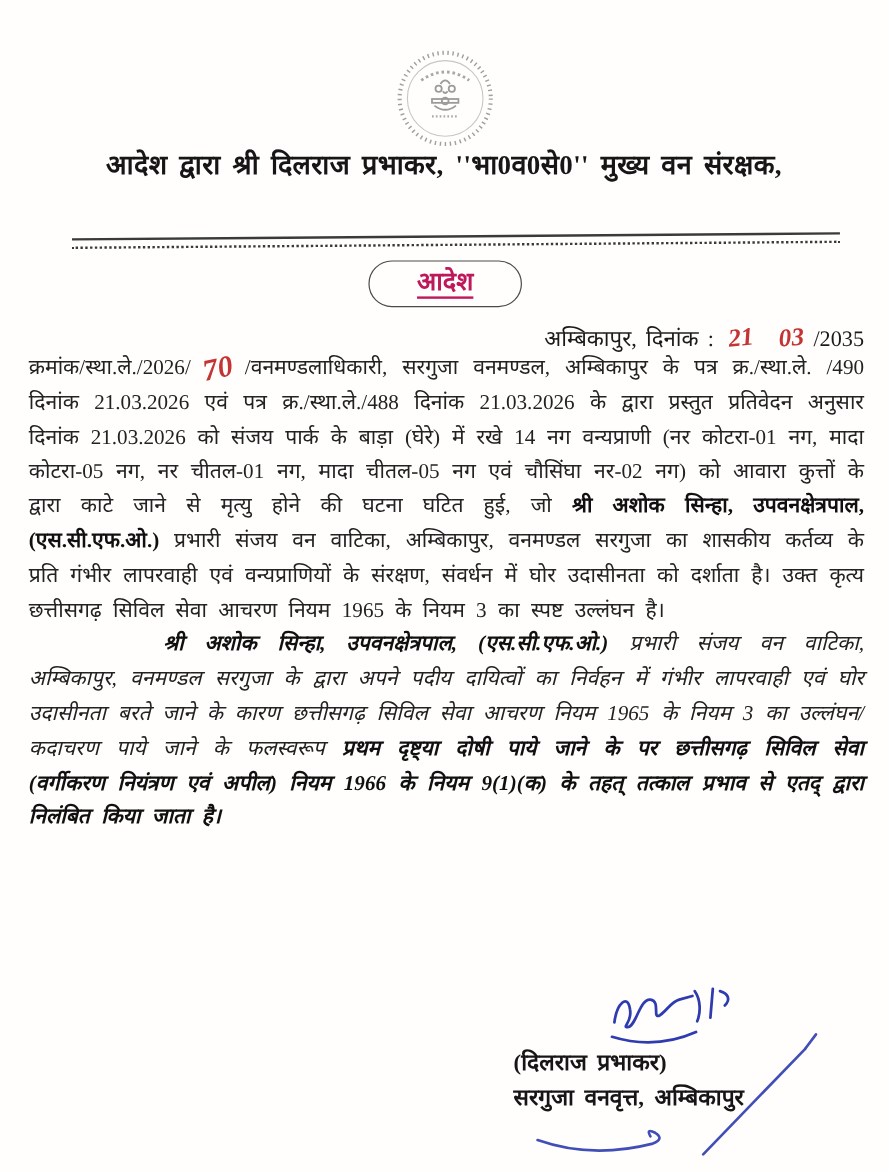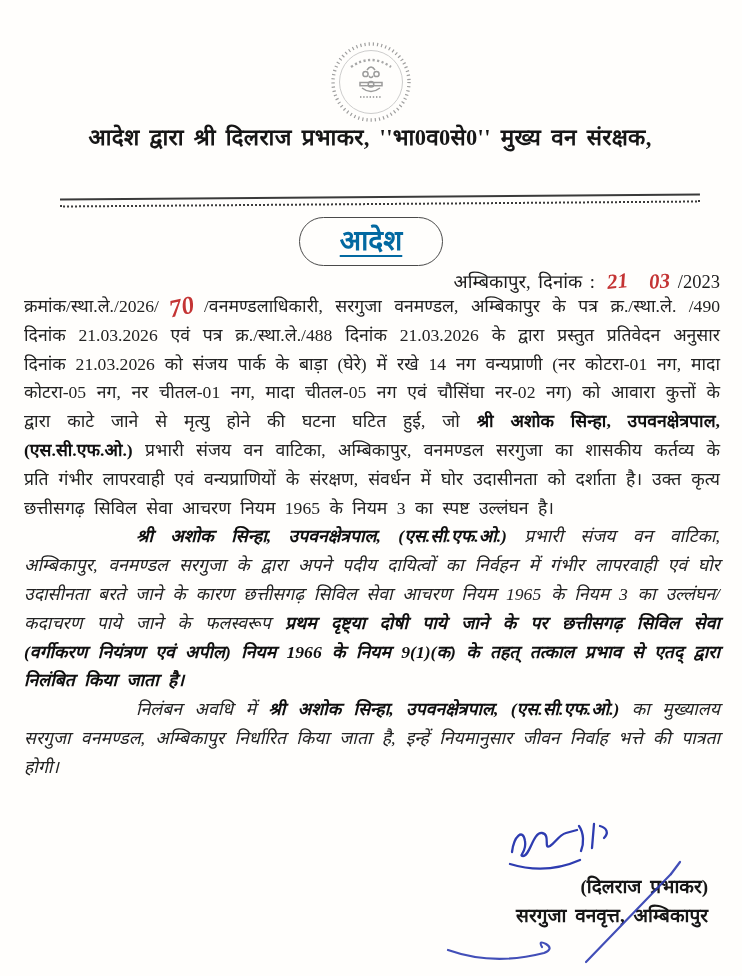--- a/index.html
+++ b/index.html
@@ -29,21 +29,21 @@
   }
   .divider .solid{border-top:2.2px solid #3a3a3a;}
   .divider .dotted{margin-top:5px;border-top:2.6px dotted #3a3a3a;}
   
   .order-pill-row{position:absolute;top:217px;left:0;right:0;text-align:center;}
   .order-pill{
     display:inline-block;border:1.8px solid #4a4a4a;border-radius:26px;
     padding:2px 40px 7px 40px;background:#fffefc;
   }
   .order-pill span{
-    font-size:28px;font-weight:bold;color:#0369a1;
+    font-size:21px;font-weight:bold;color:#be185d;
     text-decoration:underline;text-underline-offset:5px;text-align:center;
   }
   
   .dateline{
     position:absolute;top:268px;right:22px;
     font-size:18.5px;word-spacing:3px;white-space:nowrap;
   }
   .hw{display:inline-block;font-style:italic;font-weight:bold;}
   .hw-day{color:#c43434;font-size:21px;transform:rotate(-6deg);margin:0 14px 0 4px;}
   .hw-month{color:#c43434;font-size:21px;transform:rotate(-4deg);margin-right:0px;}
@@ -59,21 +59,21 @@
   .hw-serial{
     color:#c43434;font-size:25px;transform:rotate(-12deg);
     margin:0 10px;line-height:1;vertical-align:-3px;
   }
   
   .sig-scribble{
     position:absolute;top:812px;right:110px;width:130px;height:62px;
   }
   .sig-block{
     position:absolute;top:872px;right:34px;width:280px;
-    text-align:right;font-size:19px;font-weight:bold;line-height:29px;
+    text-align:left;font-size:19px;font-weight:bold;line-height:29px;
     word-spacing:4px;color:#161616;
   }
   .sig-pen-overlay{
     position:absolute;top:-50px;left:0;width:280px;height:145px;
     pointer-events:none;
   }
 </style>
 </head>
 <body>
 
@@ -109,27 +109,26 @@
   <div class="order-pill-row">
     <div class="order-pill">
       <span>आदेश</span>
     </div>
   </div>
 
   <div class="dateline">
     <span>अम्बिकापुर, दिनांक :</span>
     <span class="hw hw-day">21</span>
     <span class="hw hw-month">03</span>
-    <span>/2023</span>
+    <span>/2035</span>
   </div>
 
   <div class="bodytext">
     <p><span>क्रमांक/स्था.ले./2026/</span><span class="hw hw-serial">70</span><span>/वनमण्डलाधिकारी, सरगुजा वनमण्डल, अम्बिकापुर के पत्र क्र./स्था.ले. /490 दिनांक 21.03.2026 एवं पत्र क्र./स्था.ले./488 दिनांक 21.03.2026 के द्वारा प्रस्तुत प्रतिवेदन अनुसार दिनांक 21.03.2026 को संजय पार्क के बाड़ा (घेरे) में रखे 14 नग वन्यप्राणी (नर कोटरा-01 नग, मादा कोटरा-05 नग, नर चीतल-01 नग, मादा चीतल-05 नग एवं चौसिंघा नर-02 नग) को आवारा कुत्तों के द्वारा काटे जाने से मृत्यु होने की घटना घटित हुई, जो </span><b>श्री अशोक सिन्हा, उपवनक्षेत्रपाल, (एस.सी.एफ.ओ.)</b><span> प्रभारी संजय वन वाटिका, अम्बिकापुर, वनमण्डल सरगुजा का शासकीय कर्तव्य के प्रति गंभीर लापरवाही एवं वन्यप्राणियों के संरक्षण, संवर्धन में घोर उदासीनता को दर्शाता है। उक्त कृत्य छत्तीसगढ़ सिविल सेवा आचरण नियम 1965 के नियम 3 का स्पष्ट उल्लंघन है।</span></p>
     <p class="indent"><b>श्री अशोक सिन्हा, उपवनक्षेत्रपाल, (एस.सी.एफ.ओ.)</b><span> प्रभारी संजय वन वाटिका, अम्बिकापुर, वनमण्डल सरगुजा के द्वारा अपने पदीय दायित्वों का निर्वहन में गंभीर लापरवाही एवं घोर उदासीनता बरते जाने के कारण छत्तीसगढ़ सिविल सेवा आचरण नियम 1965 के नियम 3 का उल्लंघन/कदाचरण पाये जाने के फलस्वरूप </span><b>प्रथम दृष्ट्या दोषी पाये जाने के पर छत्तीसगढ़ सिविल सेवा (वर्गीकरण नियंत्रण एवं अपील) नियम 1966 के नियम 9(1)(क) के तहत् तत्काल प्रभाव से एतद् द्वारा निलंबित किया जाता है।</b></p>
-    <p class="indent"><span>निलंबन अवधि में </span><b>श्री अशोक सिन्हा, उपवनक्षेत्रपाल, (एस.सी.एफ.ओ.)</b><span> का मुख्यालय सरगुजा वनमण्डल, अम्बिकापुर निर्धारित किया जाता है, इन्हें नियमानुसार जीवन निर्वाह भत्ते की पात्रता होगी।</span></p>
   </div>
 
   <div class="sig-scribble">
     <svg width="130" height="62" viewBox="0 0 130 62">
       <g fill="none" stroke="#2e3cb0" stroke-width="2.3" stroke-linecap="round">
         <path d="M10,40 c2,-16 11,-24 13,-11 c2,11 -7,15 -2,15 c7,0 10,-24 19,-23 c9,1 1,17 8,13 c6,-4 9,-11 16,-13 l11,-3"></path>
         <path d="M77,14 c5,7 5,18 2,25"></path>
         <path d="M92,12 l-2,24"></path>
         <path d="M98,14 c7,2 9,7 4,12"></path>
         <path d="M8,52 q36,11 70,-4"></path>

